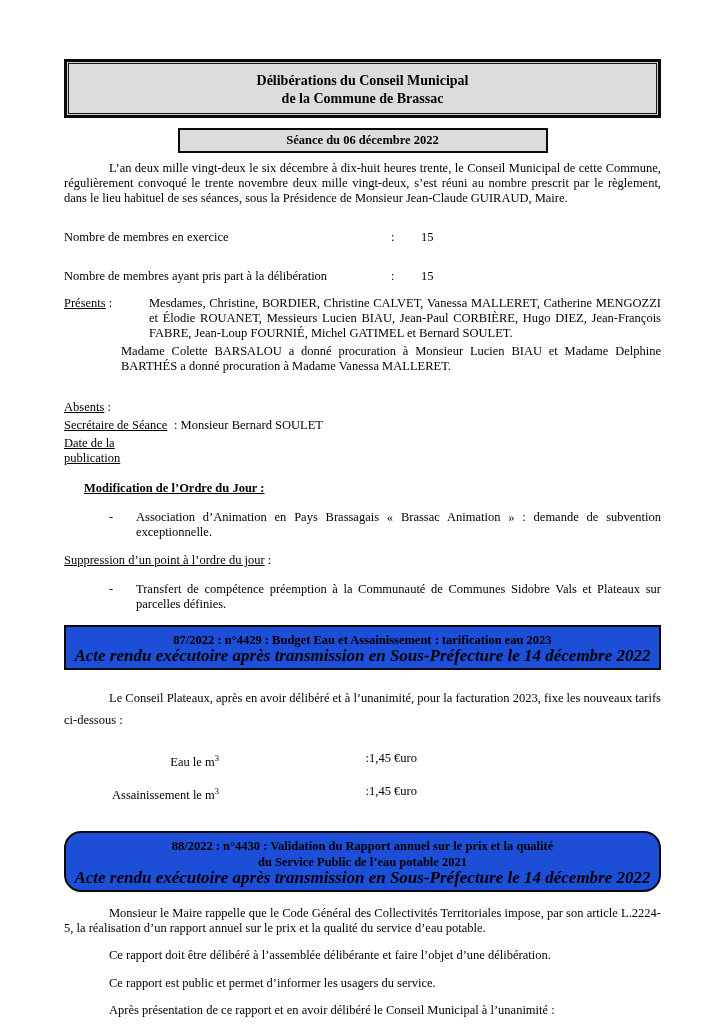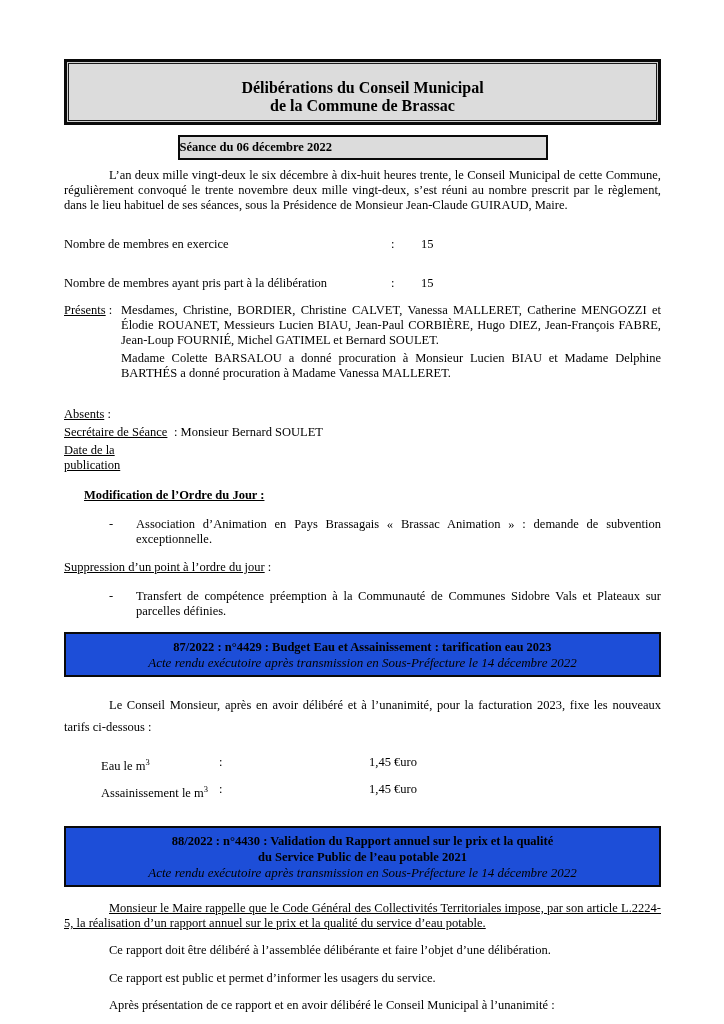--- a/index.html
+++ b/index.html
@@ -26,47 +26,47 @@
   .title-box {
     margin-top: 59px;
     border: 3px solid #0a0a0a;
     background: #cfcfcf;
     padding: 1px;
   }
   .title-box-inner {
     border: 1px solid #1a1a1a;
     background: #dcdcdc;
     text-align: center;
-    padding: 15px 0 5px 0;
+    padding: 8px 0 5px 0;
     font-weight: bold;
-    font-size: 16px;
+    font-size: 14px;
     line-height: 18px;
   }
   .seance-box {
     width: 366px;
     margin: 10px auto 0 auto;
     border: 2px solid #0a0a0a;
     background: #dcdcdc;
-    text-align: left;
+    text-align: center;
     font-weight: bold;
     font-size: 12.5px;
     padding: 3px 0;
   }
 
   
   .para { text-align: justify; }
   .indent { text-indent: 45px; }
   .intro-para { margin-top: 8px; }
 
   .members { margin-top: 6px; }
   .member-row { display: flex; margin-top: 24px; }
   .member-label { width: 327px; flex: none; }
   .member-sep { width: 30px; flex: none; }
 
-  .presents-row { display: flex; margin-top: 12px; }
+  .presents-row { display: flex; margin-top: 12px; gap: 28px; }
   .presents-label { width: 57px; flex: none; white-space: nowrap; }
   .presents-text { flex: 1; text-align: justify; }
   .procuration { margin-left: 57px; margin-top: 3px; text-align: justify; }
 
   .absents { margin-top: 26px; }
   .kv-row { display: flex; margin-top: 3px; }
   .kv-label { width: 110px; flex: none; }
 
   .section-heading { margin-top: 15px; font-weight: bold; margin-left: 20px; }
   .sub-heading { margin-top: 13px; }
@@ -77,32 +77,32 @@
 
   
   .banner {
     margin-top: 13px;
     border: 2px solid #0a0a0a;
     background: #1d4ed8;
     text-align: center;
     padding: 5px 6px 4px 6px;
   }
   .banner .line { font-weight: bold; font-size: 12.5px; line-height: 16px; }
-  .banner .sub { font-style: italic; font-size: 13px; line-height: 16px; }
+  .banner .sub { font-style: italic; font-size: 17px; line-height: 16px; font-weight: bold; }
 
   .wide-para { margin-top: 17px; line-height: 22px; }
   .tariffs { margin-top: 3px; }
-  .tariff-row { display: flex; line-height: 23px; margin-left: 37px; }
+  .tariff-row { display: flex; line-height: 29px; margin-left: 37px; text-align: right; }
   .tariff-label { width: 118px; flex: none; }
   .tariff-label sup { font-size: 8.5px; }
   .tariff-sep { width: 150px; flex: none; }
 
-  .banner-2 { margin-top: 21px; }
+  .banner-2 { margin-top: 21px; border-radius: 17px; }
   .p-gap { margin-top: 10px; }
-  .first-after-banner { margin-top: 14px; text-decoration: underline; }
+  .first-after-banner { margin-top: 14px; }
 
   .square-item { display: flex; margin-top: 10px; }
   .square-item .bullet { width: 27px; flex: none; padding-left: 100px; font-size: 10px; }
   .square-item .txt { flex: 1; text-align: justify; }
 </style>
 </head>
 <body>
 
 <div class="page">
   <div class="content">
@@ -158,21 +158,21 @@
     <div class="dash-item">
       <span class="dash">-</span>
       <span class="txt">Transfert de compétence préemption à la Communauté de Communes Sidobre Vals et Plateaux sur parcelles définies.</span>
     </div>
 
     <div class="banner">
       <div class="line">87/2022 : n°4429 : Budget Eau et Assainissement : tarification eau 2023</div>
       <div class="sub">Acte rendu exécutoire après transmission en Sous-Préfecture le 14 décembre 2022</div>
     </div>
 
-    <p class="para indent wide-para">Le Conseil Monsieur, après en avoir délibéré et à l’unanimité, pour la facturation 2023, fixe les nouveaux tarifs ci-dessous :</p>
+    <p class="para indent wide-para">Le Conseil Plateaux, après en avoir délibéré et à l’unanimité, pour la facturation 2023, fixe les nouveaux tarifs ci-dessous :</p>
 
     <div class="tariffs">
       <div class="tariff-row">
         <span class="tariff-label"><span>Eau le m</span><sup>3</sup></span>
         <span class="tariff-sep">:</span>
         <span>1,45 €uro</span>
       </div>
       <div class="tariff-row">
         <span class="tariff-label"><span>Assainissement le m</span><sup>3</sup></span>
         <span class="tariff-sep">:</span>

